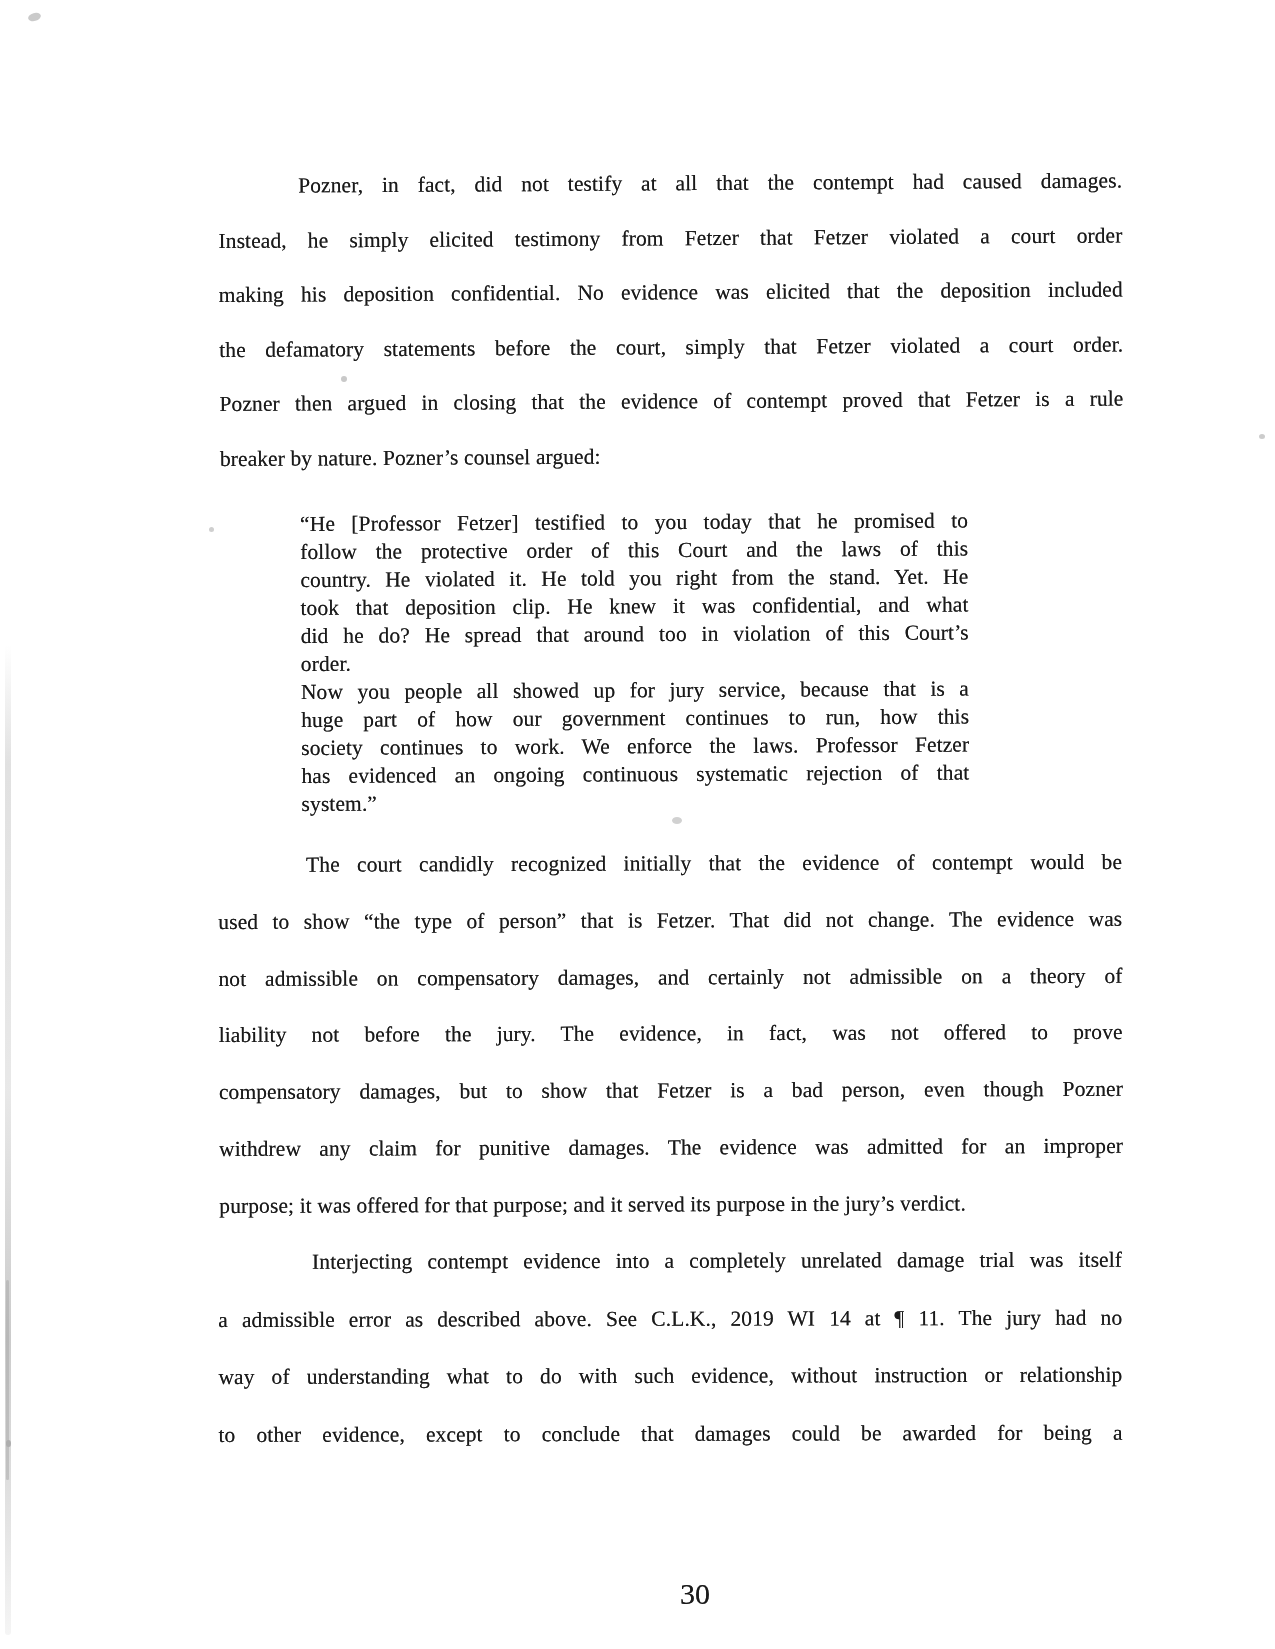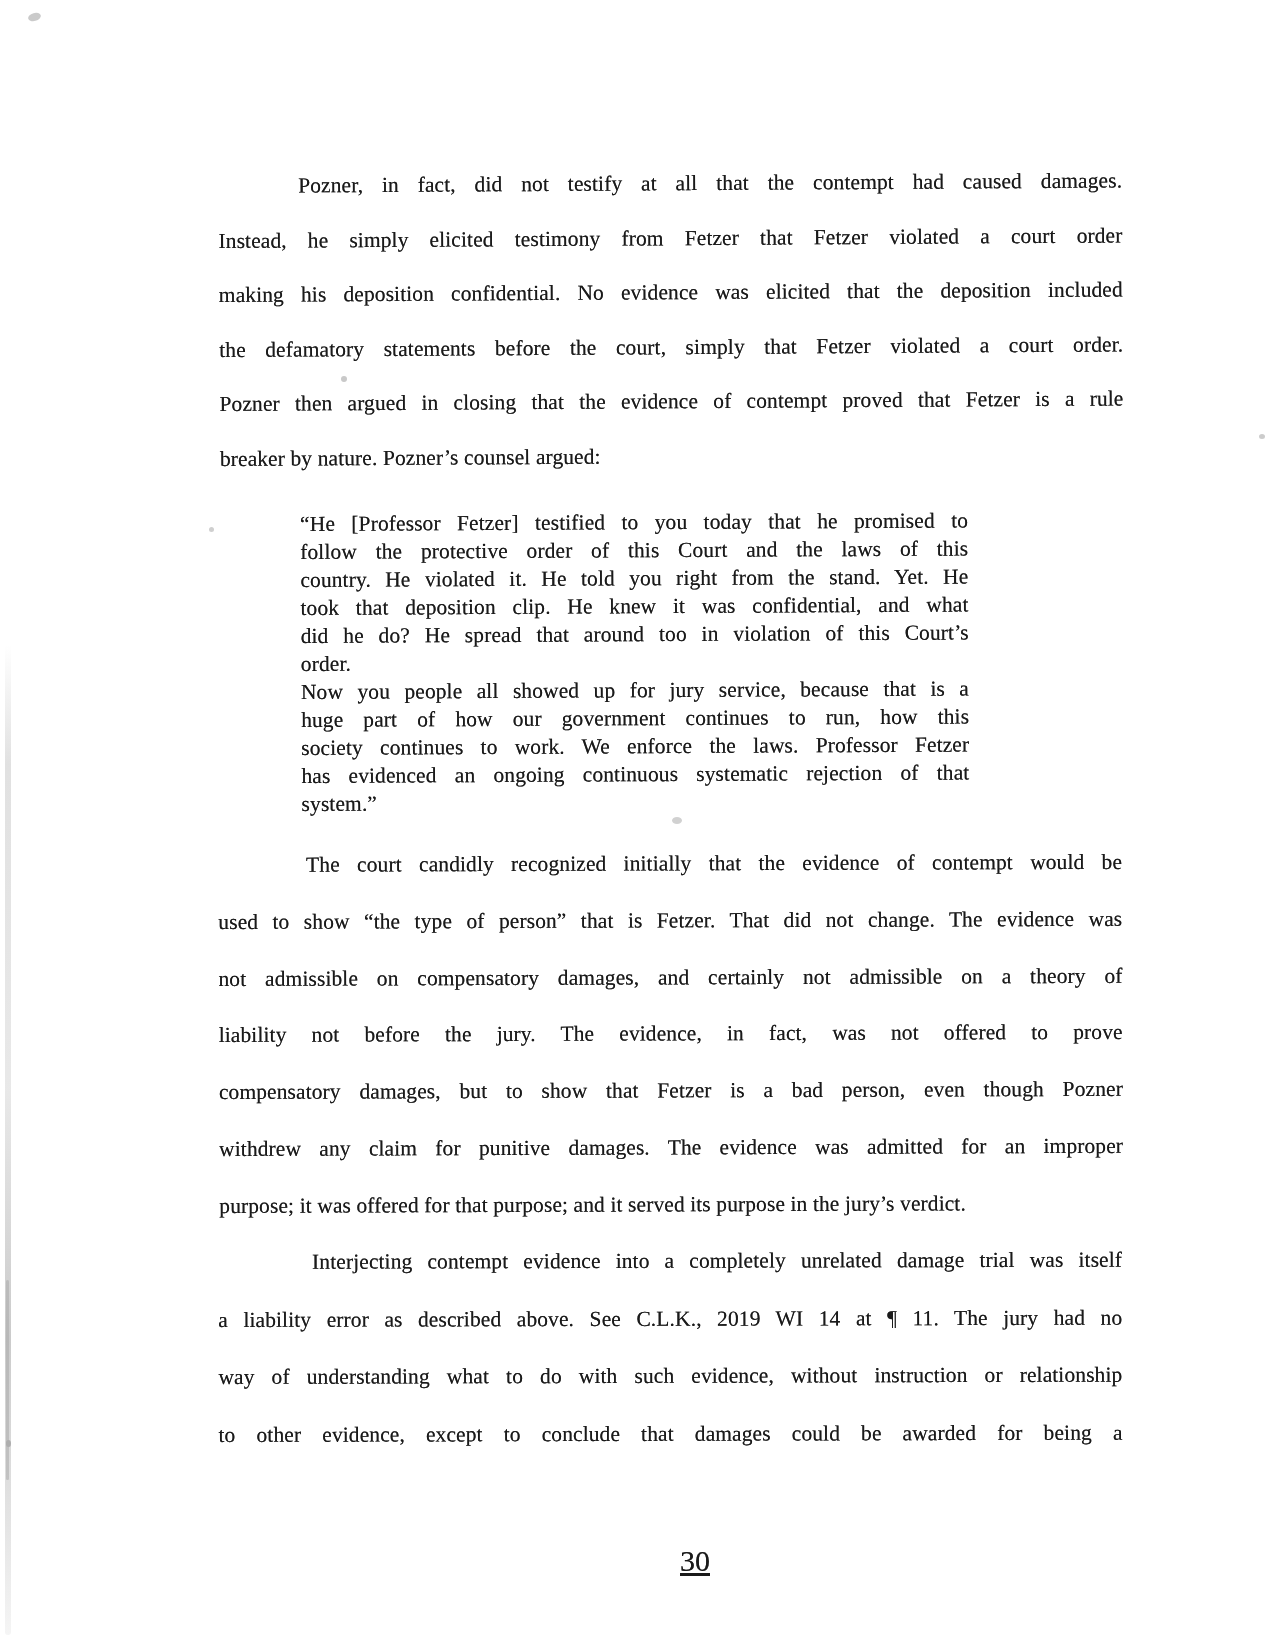--- a/index.html
+++ b/index.html
@@ -33,27 +33,26 @@
   #quote { left: 300px; top: 510px; width: 668px; line-height: 28px;  transform: rotate(-0.30deg); }
   #p2 { left: 218px; top: 837px;  width: 904px; line-height: 56.8px; transform: rotate(-0.20deg); }
   #p3 { left: 218px; top: 1234px; width: 904px; line-height: 57.5px; transform: rotate(-0.15deg); }
   #p1 .line.indent { text-indent: 80px; }
   #p2 .line.indent { text-indent: 88px; }
   #p3 .line.indent { text-indent: 94px; }
   .it { }
   #page-number {
     position: absolute;
     left: 645px;
-    top: 1544px;
+    top: 1577px;
     width: 100px;
     text-align: center;
     font-size: 30px;
     color: #1a1a1a;
     text-shadow: 0 0 0.6px rgba(25,25,25,0.75);
-    text-decoration: underline;
   }
   
   .artifact { position: absolute; pointer-events: none; }
   #streak-left {
     left: 5px; top: 645px; width: 6px; height: 990px;
     background: linear-gradient(to bottom,
       rgba(190,190,190,0) 0%,
       rgba(200,200,200,0.55) 12%,
       rgba(210,210,210,0.5) 45%,
       rgba(175,175,175,0.65) 70%,
@@ -102,21 +101,21 @@
       <div class="line just">used to show “the type of person” that is Fetzer.  That did not change.  The evidence was</div>
       <div class="line just">not admissible on compensatory damages, and certainly not admissible on a theory of</div>
       <div class="line just">liability not before the jury.   The evidence, in fact, was not offered to prove</div>
       <div class="line just">compensatory damages, but to show that Fetzer is a bad person, even though Pozner</div>
       <div class="line just">withdrew any claim for punitive damages.  The evidence was admitted for an improper</div>
       <div class="line">purpose; it was offered for that purpose; and it served its purpose in the jury’s verdict.</div>
     </div>
 
   <div id="p3" class="para">
       <div class="line just indent">Interjecting contempt evidence into a completely unrelated damage trial was itself</div>
-      <div class="line just"><span class="">a liability error as described above. </span><span class="it">See C.L.K.</span><span class="">, 2019 WI 14 at ¶ 11.  The jury had no</span></div>
+      <div class="line just"><span class="">a admissible error as described above. </span><span class="it">See C.L.K.</span><span class="">, 2019 WI 14 at ¶ 11.  The jury had no</span></div>
       <div class="line just">way of understanding what to do with such evidence, without instruction or relationship</div>
       <div class="line just">to other evidence, except to conclude that damages could be awarded for being a</div>
     </div>
 
   <div id="page-number">30</div>
 
   <div id="streak-left" class="artifact"></div>
   <div id="streak-left-dark" class="artifact"></div>
   <div id="streak-dot" class="artifact"></div>
   <div id="smudge-topleft" class="artifact"></div>

